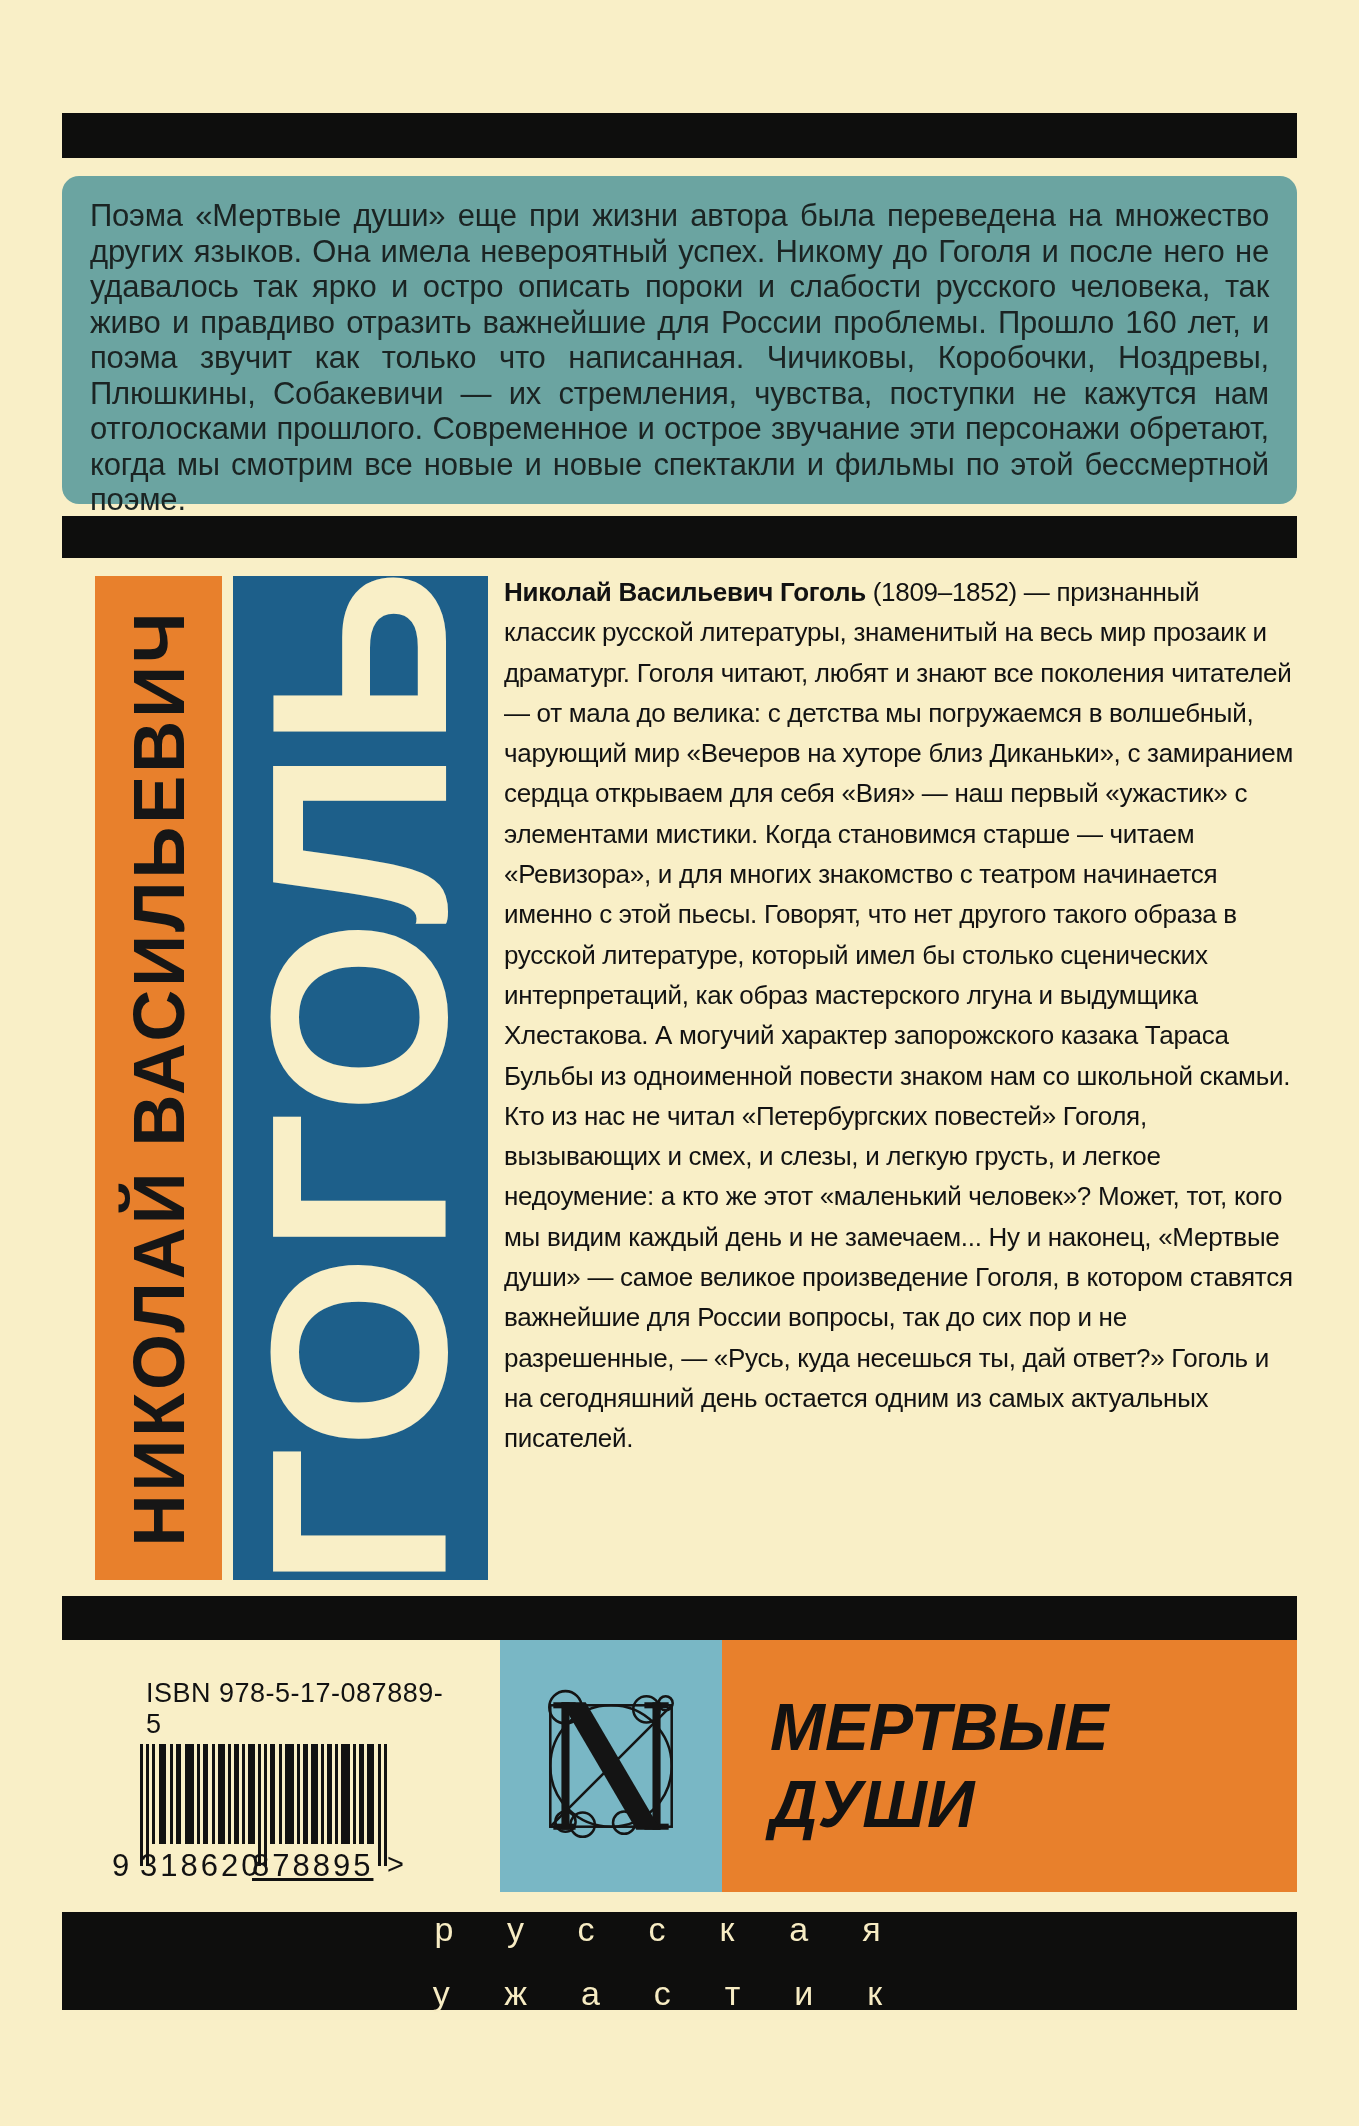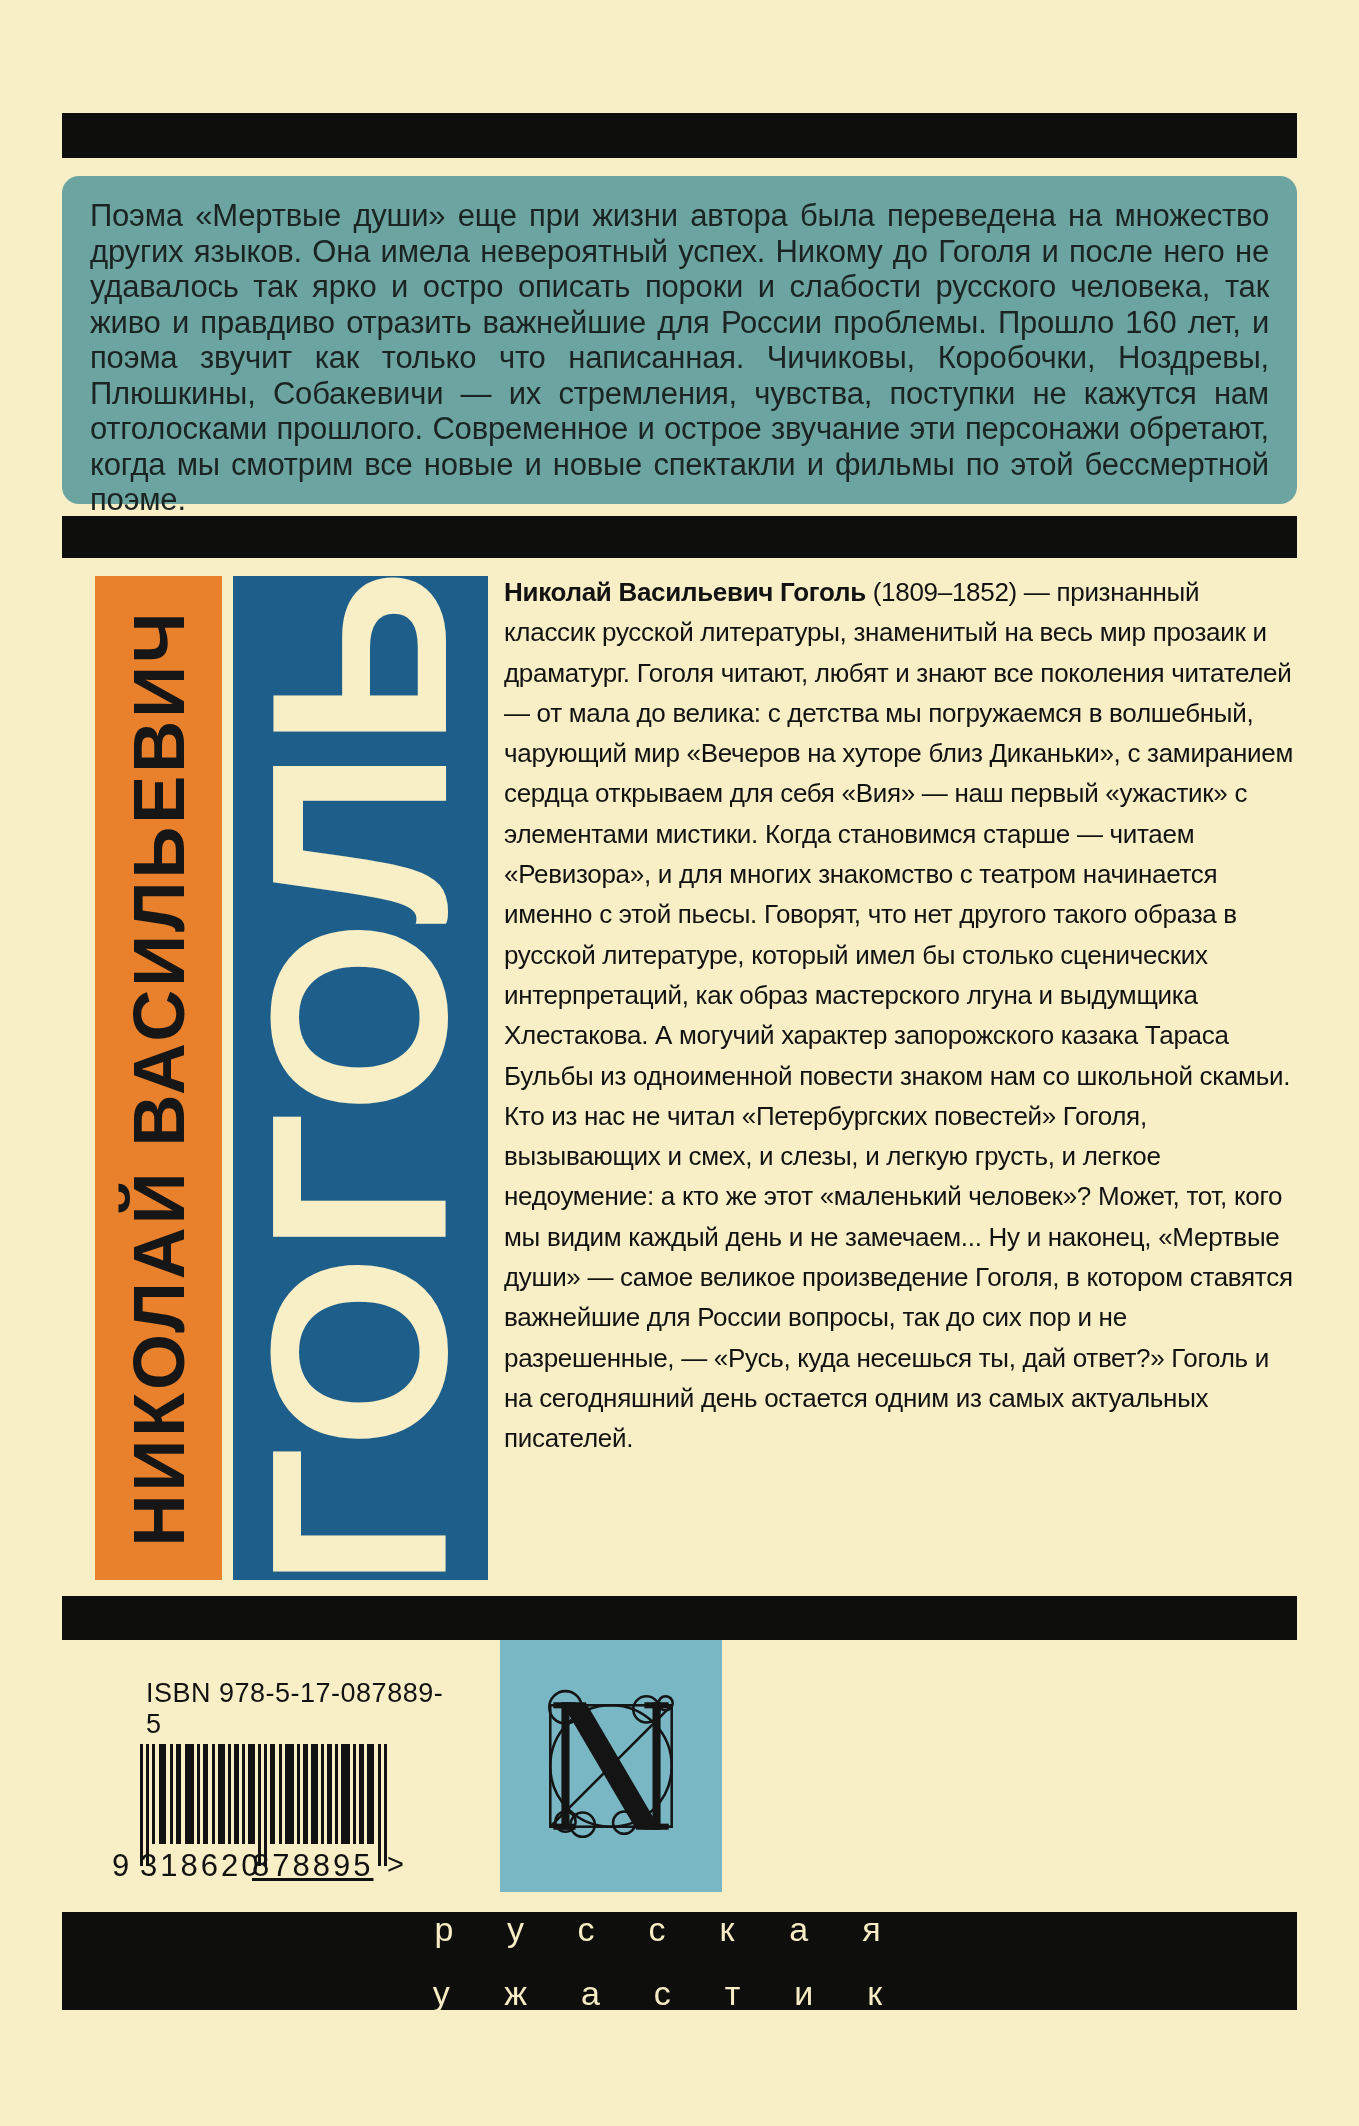--- a/index.html
+++ b/index.html
@@ -145,19 +145,23 @@
         <rect x="118" y="22" width="24" height="6"></rect>
         <rect x="28" y="142" width="22" height="6"></rect>
         <rect x="118" y="142" width="24" height="6"></rect>
         <rect x="36" y="22" width="8" height="126"></rect>
         <rect x="126" y="22" width="8" height="126"></rect>
         <polygon points="36,22 60,22 134,148 110,148"></polygon>
       </g>
     </svg>
   </div>
 
+  <div class="title-box">
+    <div class="book-title">МЕРТВЫЕ
+ДУШИ</div>
+  </div>
 
   <div class="series-bar">
     <span>русская</span>
     <span>ужастик</span>
   </div>
 
 </div>
 
 </body></html>

